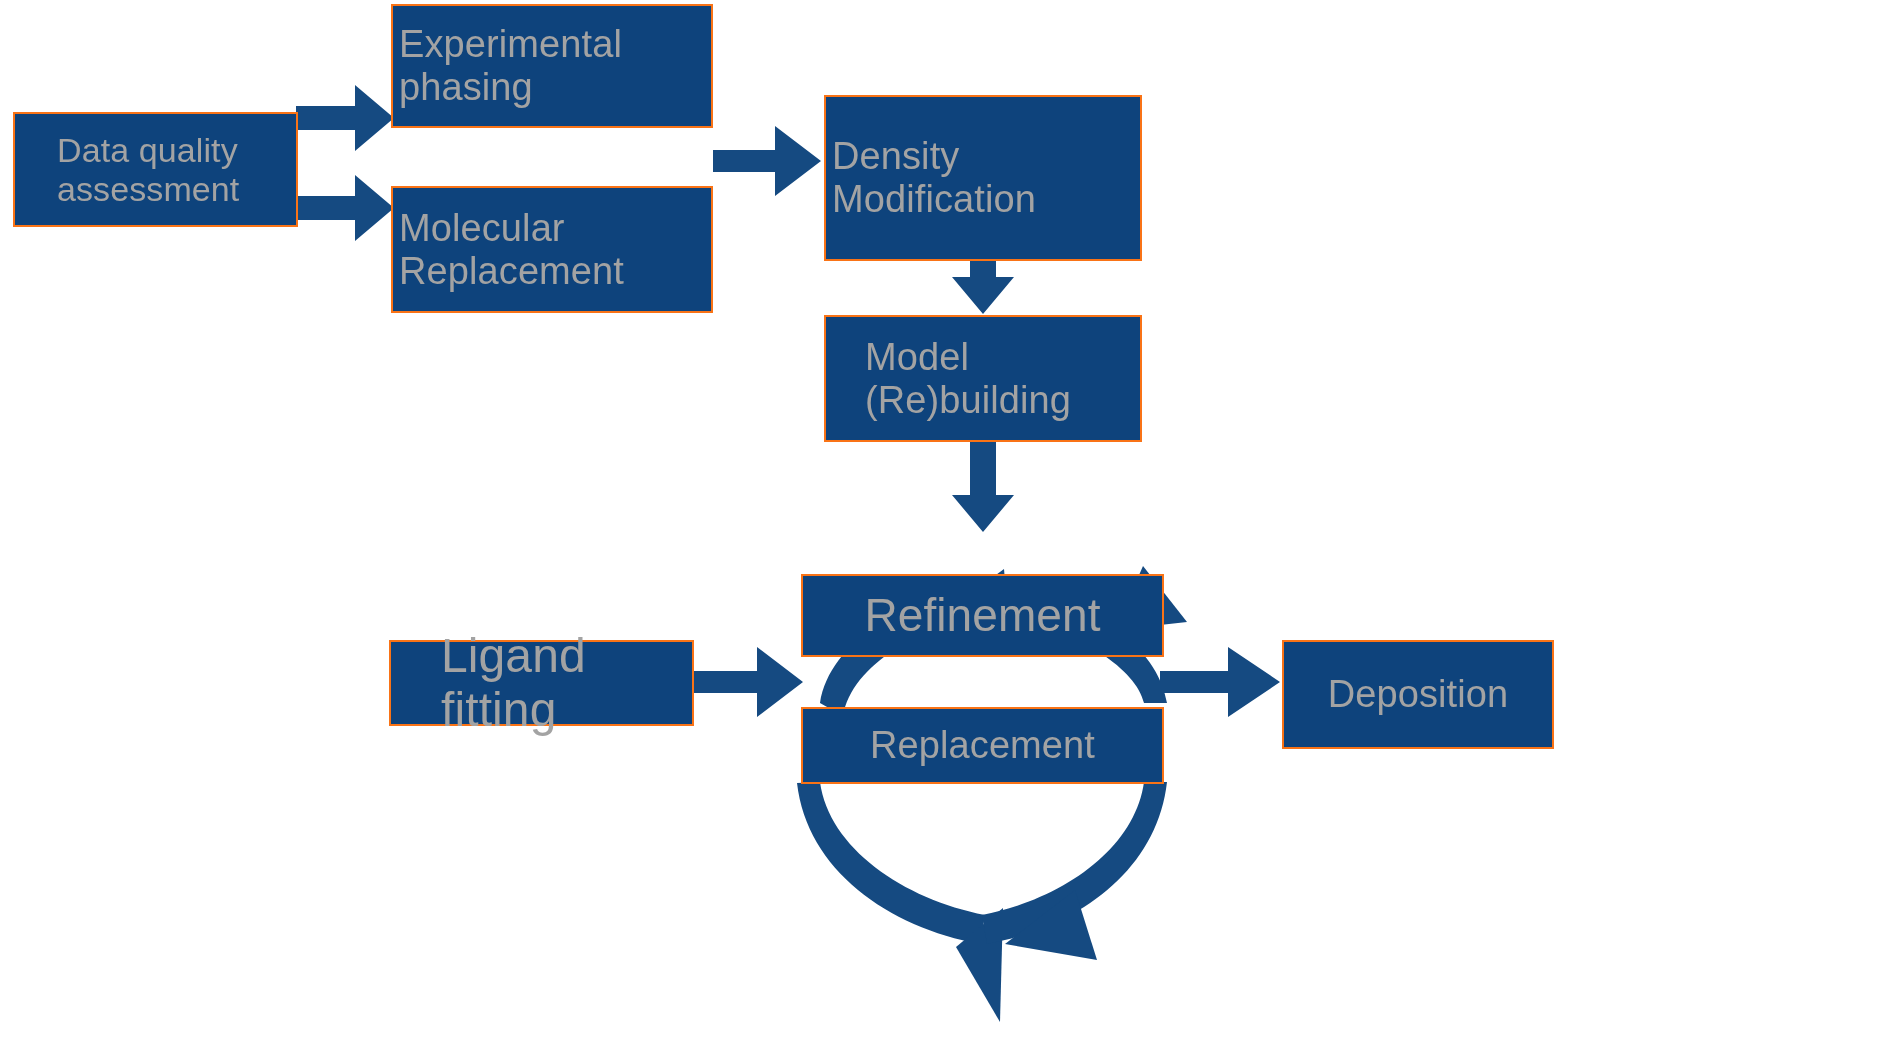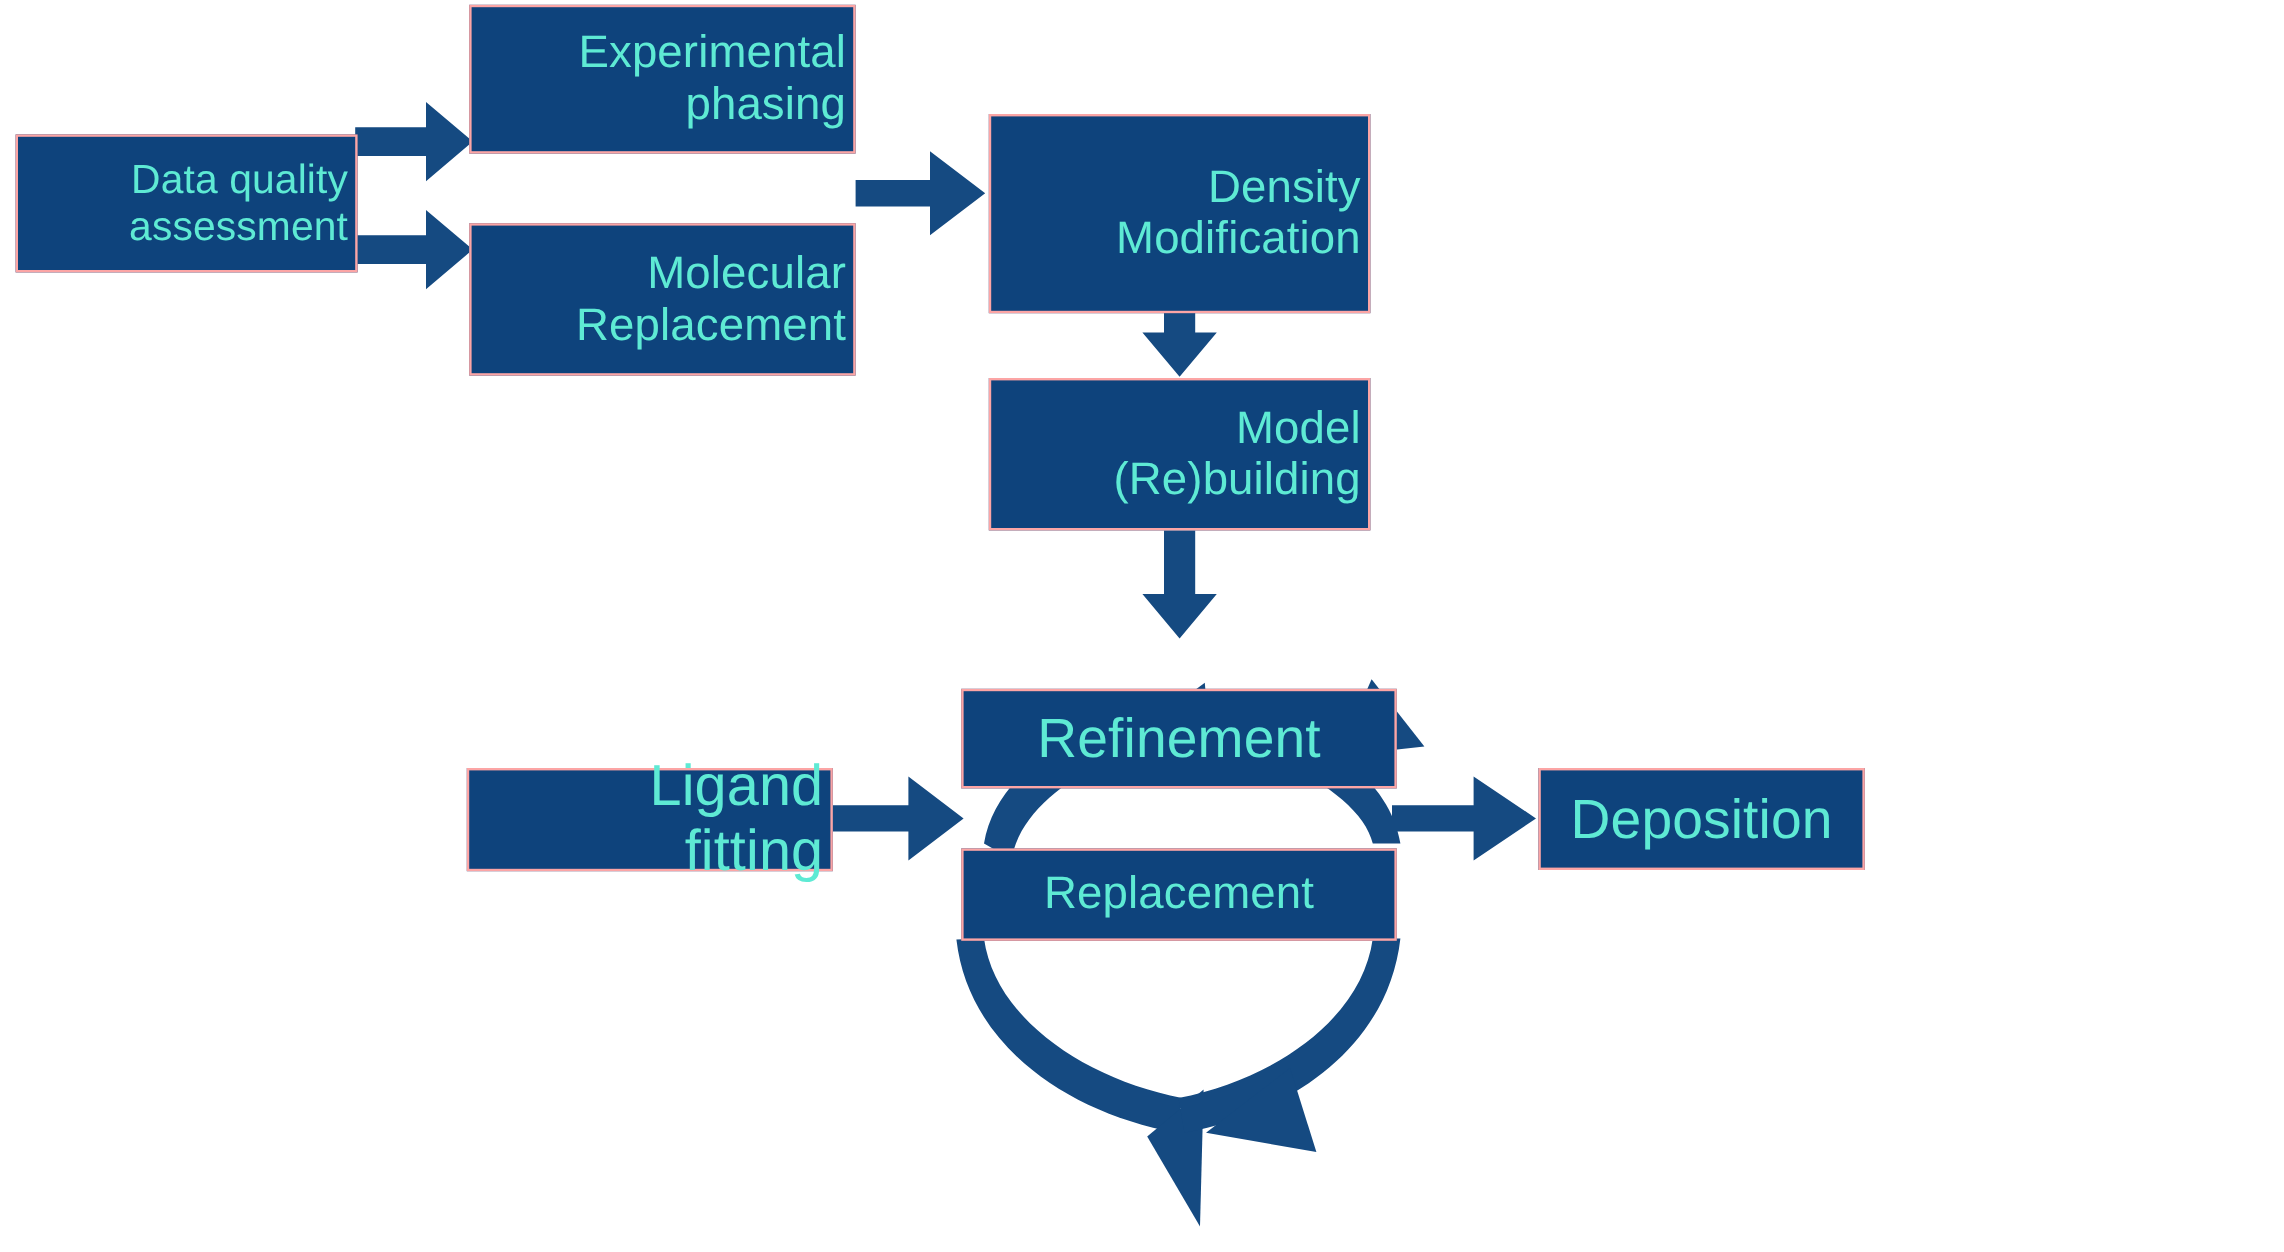--- a/index.html
+++ b/index.html
@@ -14,26 +14,26 @@
     position: relative;
     width: 1903px;
     height: 1043px;
     background: #ffffff;
     overflow: hidden;
   }
   .node {
     position: absolute;
     box-sizing: border-box;
     background: #0E437C;
-    border: 2px solid #fca5a5;
-    color: #5eead4;
+    border: 2px solid #f97316;
+    color: #a3a3a3;
     display: flex;
     align-items: center;
     justify-content: center;
-    text-align: right;
+    text-align: left;
     line-height: 1.12;
     font-weight: 400;
     letter-spacing: 0.1px;
     z-index: 4;
   }
   .node span {
     display: block;
     padding: 0 6px;
   }
   svg.layer {
@@ -144,17 +144,17 @@
   </div>
 
   <div class="node" style="left:801px; top:707px; width:363px; height:77px; font-size:38px; z-index:5;">
     <span>Replacement</span>
   </div>
 
   <div class="node" style="left:389px; top:640px; width:305px; height:86px; font-size:48px;padding-left:44px;">
     <span>Ligand fitting</span>
   </div>
 
-  <div class="node" style="left:1282px; top:640px; width:272px; height:85px; font-size:46px;">
+  <div class="node" style="left:1282px; top:640px; width:272px; height:109px; font-size:38px;">
     <span>Deposition</span>
   </div>
 
 </div>
 
 </body></html>

